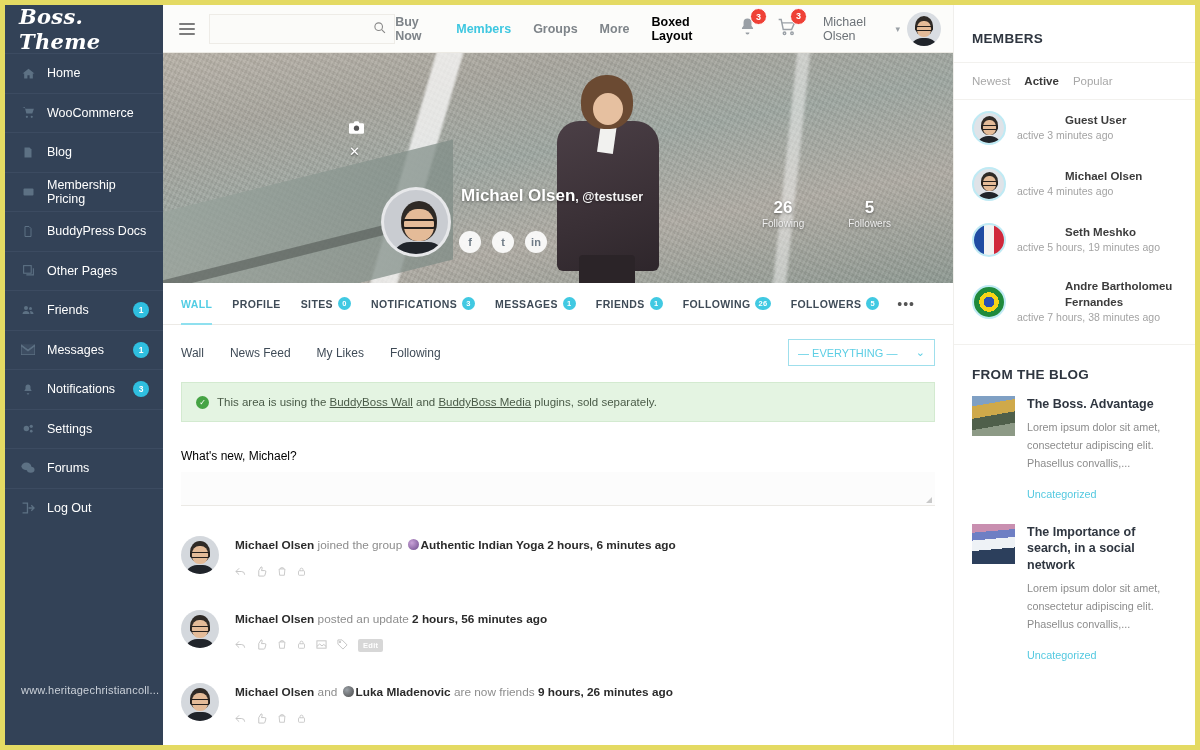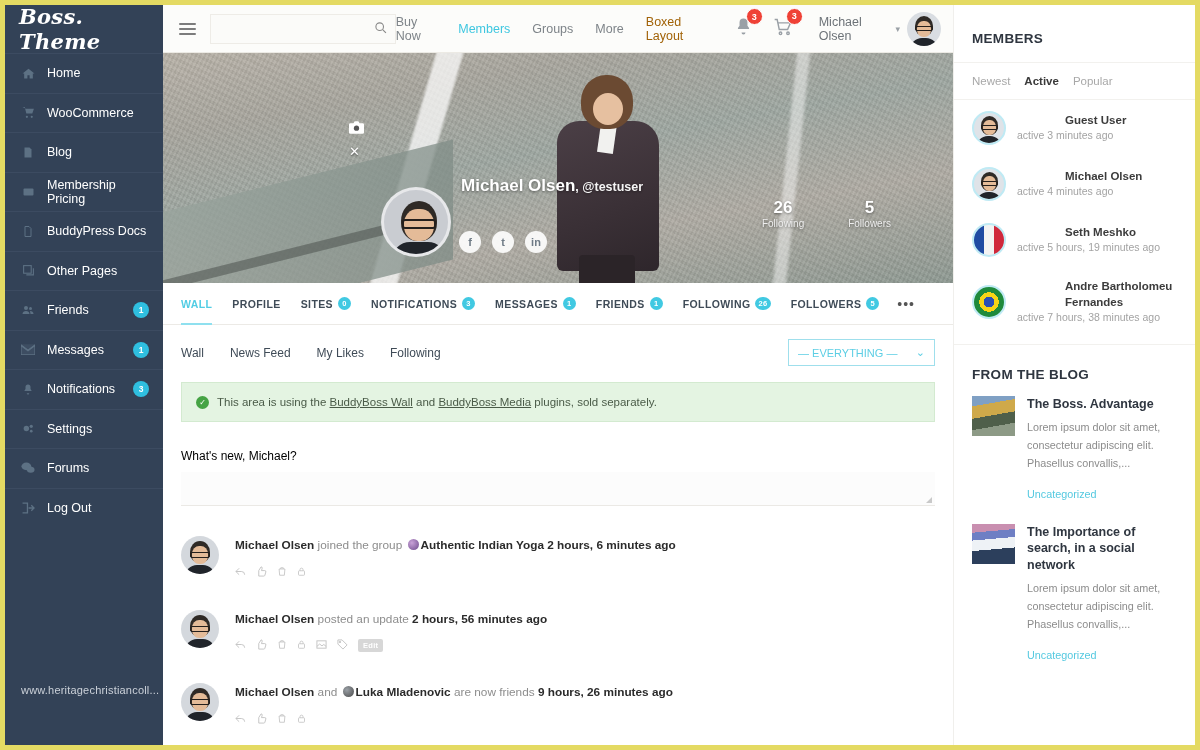--- a/index.html
+++ b/index.html
@@ -80,23 +80,23 @@
     display: flex; align-items: center; padding: 0 8px;
   }
   .searchbox input {
     border: 0; outline: 0; background: transparent;
     flex: 1; font-size: 12px; color: #555;
     font-family: "Liberation Sans", sans-serif;
   }
   .search-ico { color:#888; font-size: 13px; }
 
   .topnav { margin-left: auto; display: flex; align-items: center; gap: 22px; font-size: 12.5px; }
-  .topnav a { color: #7e8489; text-decoration: none; cursor: pointer; }
+  .topnav a { color: #7e8489; text-decoration: none; cursor: pointer; font-weight: bold; }
   .topnav a.active { color: #3fc7e0; }
-  .topnav a.accent { color: #a16207; }
+  .topnav a.accent { color: #000000; }
 
   .topicons { display: flex; align-items: center; gap: 20px; margin-left: 26px; }
   .icon-wrap { position: relative; cursor: pointer; color:#9aa0a6; }
   .icon-badge {
     position: absolute; top: -9px; right: -10px;
     background: #ef4136; color: #fff;
     min-width: 17px; height: 17px; border-radius: 50%;
     font-size: 9px; display: flex; align-items: center; justify-content: center;
     font-weight: bold; border: 1.5px solid #fff;
   }
@@ -161,21 +161,21 @@
     width: 70px; height: 70px; border-radius: 50%;
     background: #c9ccd1; border: 3px solid rgba(255,255,255,.55);
     overflow: hidden;
   }
   .pa-head { position:absolute; left:17px; top:11px; width:36px; height:40px; border-radius:50% 50% 45% 45%; background:#2f2a26;}
   .pa-face { position:absolute; left:20px; top:19px; width:30px; height:32px; border-radius:45%; background:#e4bb98;}
   .pa-glass { position:absolute; left:18px; top:29px; width:34px; height:10px; border:2px solid #241f1c; border-radius:3px;}
   .pa-body { position:absolute; left:8px; top:52px; width:54px; height:24px; background:#20242a; border-radius:18px 18px 0 0;}
 
   .profile-name {
-    position: absolute; left: 298px; top: 123px;
+    position: absolute; left: 298px; top: 133px;
     color: #fff; font-size: 17px; font-weight: bold;
     text-shadow: 0 1px 3px rgba(0,0,0,.45);
   }
   .profile-handle { font-size: 12.5px; font-weight: bold; opacity:.95; }
   .social-row { position: absolute; left: 296px; top: 178px; display: flex; gap: 11px; }
   .social {
     width: 22px; height: 22px; border-radius: 50%;
     background: rgba(255,255,255,.9); color: #6f7b86;
     display: flex; align-items: center; justify-content: center;
     font-size: 11px; font-weight: bold; cursor: pointer;

